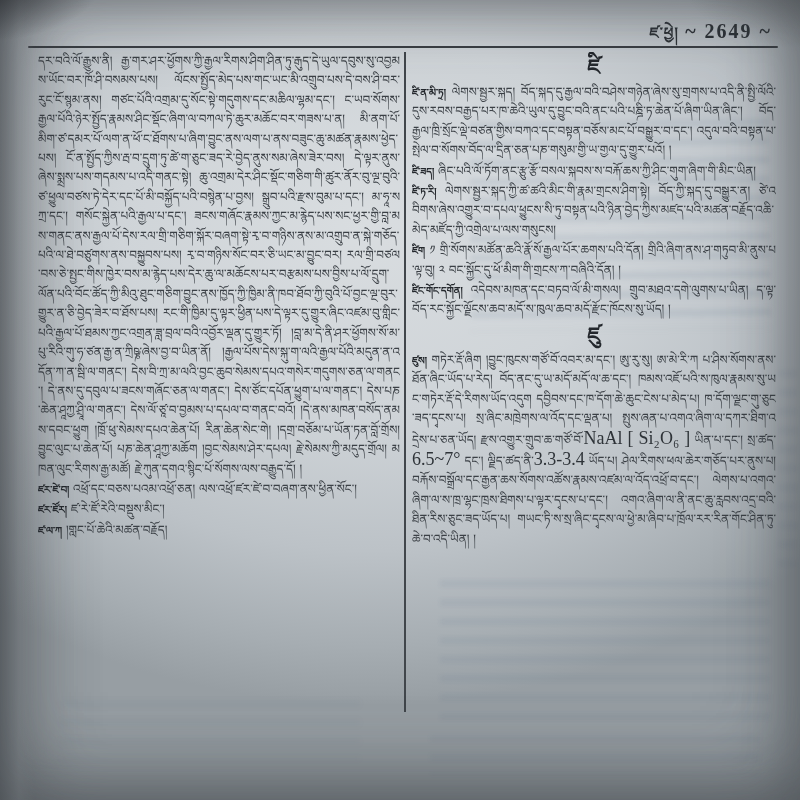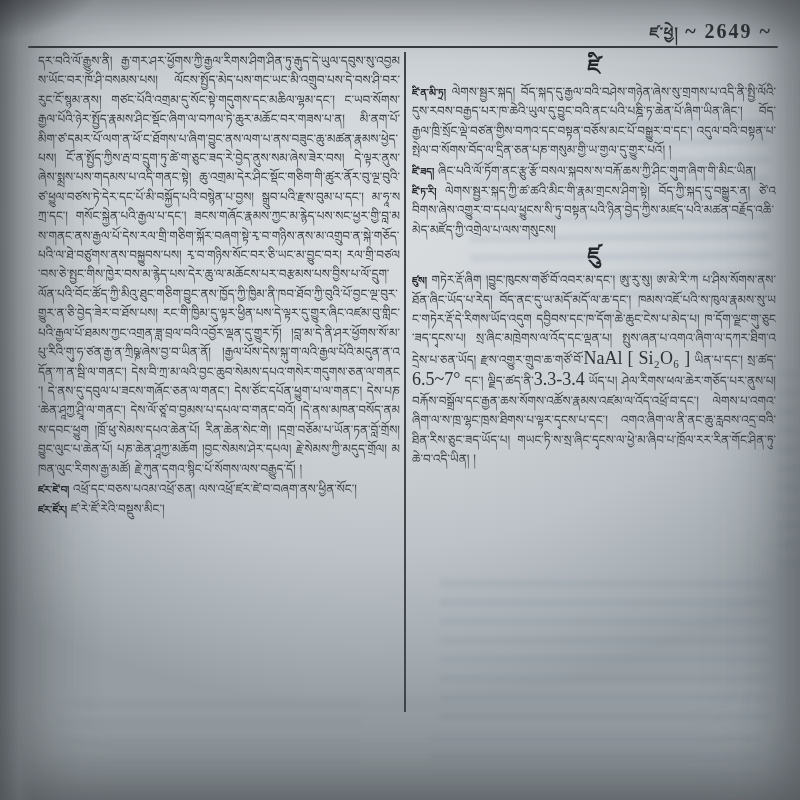--- a/index.html
+++ b/index.html
@@ -102,30 +102,33 @@
     <span class="pn">~ 2649 ~</span>
   </div>
   <div class="header-rule"></div>
 
   <div class="columns">
 
     <div class="col left">
       <p class="block">དར་བའི་ལོ་རྒྱུས་ནི། རྒྱ་གར་ཤར་ཕྱོགས་ཀྱི་རྒྱལ་རིགས་ཤིག་ཤིན་ཏུ་རྒུད་དེ་ཡུལ་དབུས་སུ་འབྱམས་ཡོང་བར་ཁོ་ཤི་བསམས་པས། ལོངས་སྤྱོད་མེད་པས་གང་ཡང་མི་འགྲུབ་པས་དེ་བས་ཤི་བར་རུང་ངོ་སྙམ་ནས། གཙང་པོའི་འགྲམ་དུ་སོང་སྟེ་གདུགས་དང་མཆིལ་ལྷམ་དང་། ང་ཡབ་སོགས་རྒྱལ་པོའི་ཉེར་སྤྱོད་རྣམས་ཤིང་སྡོང་ཞིག་ལ་བཀལ་ཏེ་ཆུར་མཆོང་བར་གཟས་པ་ན། མི་ནག་པོ་མིག་ཙ་དམར་པོ་ལག་ན་ཕོ་ང་ཐོགས་པ་ཞིག་བྱུང་ནས་ལག་པ་ནས་བཟུང་ཆུ་མཚན་རྣམས་ཕྱེད་པས། ངོ་ན་སྤྱོད་ཀྱིས་རྦ་བ་དྲུག་ཏུ་ཚེ་ག་ཅུང་ཟད་རེ་བྱེད་ནུས་སམ་ཞེས་ཟེར་བས། དེ་ལྟར་ནུས་ཞེས་སྨྲས་པས་གདམས་པ་འདི་གནང་སྟེ། ཆུ་འགྲམ་དེར་ཤིང་སྡོང་གཅིག་གི་ཚུར་ནོར་བུ་ལྔ་བུའི་ཙ་ཕྱུལ་བཙས་ཏེ་དེར་དང་པོ་མི་བསྐྱོད་པའི་བསྙེན་པ་བྱས། སྒྲུབ་པའི་རྫས་བུམ་པ་དང་། མ་ཧཱ་སཀྲ་དང་། གསོང་སྐྱེན་པའི་རྒྱལ་པ་དང་། ཟངས་གཞོང་རྣམས་ཀྱང་མ་རྙེད་པས་སང་ཕྱར་གྱི་བླ་མས་གནང་ནས་རྒྱལ་པོ་དེས་རལ་གྲི་གཅིག་སྐོར་བཞག་སྟེ་རྭ་བ་གཉིས་ནས་མ་འགྲུབ་ན་སྐེ་གཅོད་པའི་ལ་ཐེ་བཙུགས་ནས་བསྐྱུབས་པས། རྭ་བ་གཉིས་སོང་བར་ཅི་ཡང་མ་བྱུང་བར། རལ་གྲི་བཙལ་བས་ཅེ་སྤྱང་གིས་ཁྱེར་བས་མ་རྙེད་པས་དེར་ཆུ་ལ་མཆོངས་པར་བརྩམས་པས་བྱིས་པ་ལོ་དྲུག་ལོན་པའི་བོང་ཚོད་ཀྱི་མིའུ་ཐུང་གཅིག་བྱུང་ནས་ཁྱོད་ཀྱི་ཁྱིམ་ནི་ཁབ་ཐོབ་ཀྱི་བུའི་པོ་བྱང་ལྔ་བུར་གྱུར་ན་ཅི་བྱེད་ཟེར་བ་ཐོས་པས། རང་གི་ཁྱིམ་དུ་ལྟར་ཕྱིན་པས་དེ་ལྟར་དུ་གྱུར་ཞིང་འཛམ་བུ་གླིང་པའི་རྒྱལ་པོ་ཐམས་ཀྱང་འགྲན་ཟླ་བྲལ་བའི་འབྱོར་ལྡན་དུ་གྱུར་ཏོ། །བླ་མ་དེ་ནི་ཤར་ཕྱོགས་སོ་མ་པུ་རིའི་གུ་ཧ་ཙན་རྒྱ་ན་ཀྲིཥྞ་ཞེས་བྱ་བ་ཡིན་ནོ། །རྒྱལ་པོས་དེས་སྐུ་ག་ལའི་རྒྱལ་པོའི་མདུན་ན་འདོན་ཀ་ན་སྦི་ལ་གནང་། དེས་བི་ཀྲ་མ་ལའི་བྱང་ཆུབ་སེམས་དཔའ་གསེར་གདུགས་ཅན་ལ་གནང་། དེ་ནས་དུ་དབུལ་པ་ཟངས་གཞོང་ཅན་ལ་གནང་། དེས་ཙོང་དཔོན་ཕྱུག་པ་ལ་གནང་། དེས་པཎ་ཆེན་ཤཱཀྱ་ཤྲཱི་ལ་གནང་། དེས་ལོ་ཙཱ་བ་བྱམས་པ་དཔལ་བ་གནང་བའོ། །དེ་ནས་མཁན་བསོད་ནམས་དབང་ཕྱུག  །ཁྲོ་ཕུ་སེམས་དཔའ་ཆེན་པོ། རིན་ཆེན་སེང་གེ། །དགྲ་བཅོམ་པ་ཡོན་ཏན་བློ་གྲོས། བྱུང་ལུང་པ་ཆེན་པོ། པཎ་ཆེན་ཤཱཀྱ་མཆོག  །བྱང་སེམས་ཤེར་དཔལ། རྗེ་སེམས་ཀྱི་མདུད་གྲོལ། མཁན་ལུང་རིགས་རྒྱ་མཚོ། རྗེ་ཀུན་དགའ་སྙིང་པོ་སོགས་ལས་བརྒྱུད་དོ། །</p>
       <p class="block"><span class="hwd">ཛར་ཛེ་བ།</span> <span>འཕྲོ་དང་བཅས་པའམ་འཕྲོ་ཅན། ལས་འཕྲོ་ཛར་ཛེ་བ་བཞག་ནས་ཕྱིན་སོང་།</span></p>
       <p class="block"><span class="hwd">ཛར་ཛོར།</span> <span>ཛ་རེ་ཛོ་རེའི་བསྡུས་མིང་།</span></p>
+      <p class="block"><span class="hwd">ཛ་ལ་ཀ</span> <span>།གླང་པོ་ཆེའི་མཚན་བརྗོད།</span></p>
     </div>
 
     <div class="divider"></div>
 
     <div class="col right">
       <div class="section-letter">ཛི</div>
 
       <p class="block"><span class="hwd">ཛི་ན་མི་ཏྲ།</span> <span>ལེགས་སྦྱར་སྐད། བོད་སྐད་དུ་རྒྱལ་བའི་བཤེས་གཉེན་ཞེས་སུ་གྲགས་པ་འདི་ནི་སྤྱི་ལོའི་དུས་རབས་བརྒྱད་པར་ཁ་ཆེའི་ཡུལ་དུ་བྱུང་བའི་ནང་པའི་པཎྜི་ཏ་ཆེན་པོ་ཞིག་ཡིན་ཞིང་། བོད་རྒྱལ་ཁྲི་སྲོང་ལྡེ་བཙན་གྱིས་བཀའ་དང་བསྟན་བཅོས་མང་པོ་བསྒྱུར་བ་དང་། འདུལ་བའི་བསྟན་པ་སྤེལ་བ་སོགས་བོད་ལ་དྲིན་ཅན་པཎ་གསུམ་གྱི་ཡ་གྱལ་དུ་གྱུར་པའོ། །</span></p>
       <p class="block"><span class="hwd">ཛི་ཟད།</span> <span>ཞིང་པའི་ལོ་ཏོག་ནང་རྩུ་རྩོ་བསལ་སྐབས་ས་བརྐོ་ཆས་ཀྱི་ཤིང་གུག་ཞིག་གི་མིང་ཡིན།</span></p>
       <p class="block"><span class="hwd">ཛི་ཏ་རི།</span> <span>ལེགས་སྦྱར་སྐད་ཀྱི་ཚ་ཚའི་མིང་གི་རྣམ་གྲངས་ཤིག་སྟེ། བོད་ཀྱི་སྐད་དུ་བསྒྱུར་ན། ཙེ་འབིགས་ཞེས་འགྱུར་བ་དཔལ་ཕྱུངས་སི་ཏུ་བསྟན་པའི་ཉིན་བྱེད་ཀྱིས་མཛད་པའི་མཚན་བརྗོད་འཆི་མེད་མཛོད་ཀྱི་འགྲེལ་པ་ལས་གསུངས།</span></p>
+      <p class="block"><span class="hwd">ཛིག</span> <span>༡ གྲི་སོགས་མཚོན་ཆའི་རྣོ་སོ་རྒྱལ་པོར་ཆགས་པའི་དོན། གྲིའི་ཞིག་ནས་ཤ་གཏུབ་མི་ནུས་པ་ལྟ་བུ། ༢ བང་སྐྱོང་དུ་ཕོ་མིག་གི་གྲངས་ཀ་བཞིའི་དོན། །</span></p>
+      <p class="block"><span class="hwd">ཛིང་གོང་དགོན།</span> <span>འདེབས་མཁན་དང་བཏབ་ལོ་མི་གསལ། གྲུབ་མཐའ་དགེ་ལུགས་པ་ཡིན། ད་ལྟ་བོད་རང་སྐྱོང་ལྗོངས་ཆབ་མདོ་ས་ཁུལ་ཆབ་མདོ་རྫོང་ཁོངས་སུ་ཡོད། །</span></p>
 
       <div class="section-letter">ཛུ</div>
 
       <p class="block">
         <span class="hwd">ཛུས།</span>
         <span>གཏེར་རྡོ་ཞིག  །བྱུང་ཁུངས་གཙོ་བོ་འབར་མ་དང་། ཨུ་རུ་སུ། ཨ་མེ་རི་ཀ  པ་ཤིས་སོགས་ནས་ཐོན་ཞིང་ཡོད་པ་རེད། བོད་ནང་དུ་ཡ་མདོ་མདོ་ལ་ཆ་དང་། ཁམས་འཇོ་པའི་ས་ཁུལ་རྣམས་སུ་ཡང་གཏེར་རྡོ་དེ་རིགས་ཡོད་འདུག  དབྱིབས་དང་ཁ་དོག་ཆེ་ཆུང་ངེས་པ་མེད་པ། ཁ་དོག་ལྗང་གུ་ཅུང་ཟད་དྭངས་པ། སྲ་ཞིང་མཁྲེགས་ལ་འོད་དང་ལྡན་པ། སྤུས་ཞན་པ་འགའ་ཞིག་ལ་དཀར་ཐིག་འདྲེས་པ་ཅན་ཡོད། རྫས་འགྱུར་གྲུབ་ཆ་གཙོ་བོ་</span><span class="latin">NaAl [ Si₂O₆ ]</span><span> ཡིན་པ་དང་། སྲ་ཚད་ </span><span class="latin">6.5~7°</span><span> དང་། ལྗིད་ཚད་ནི་</span><span class="latin">3.3-3.4</span><span> ཡོད་པ། ཤེལ་རིགས་ཕལ་ཆེར་གཅོད་པར་ནུས་པ། བརྐོས་བསྒྲོལ་དང་རྒྱན་ཆས་སོགས་འཚོས་རྣམས་འཛམ་ལ་འོད་འཕྲོ་བ་དང་། ལེགས་པ་འགའ་ཞིག་ལ་ས་ཁྲ་ལྷང་ཁྲས་ཐིགས་པ་ལྟར་དྭངས་པ་དང་། འགའ་ཞིག་ལ་ནི་ནང་ཆུ་རླབས་འདྲ་བའི་ཐིན་རིས་ཅུང་ཟད་ཡོད་པ། གཡང་ཏི་ས་སྲ་ཞིང་དྭངས་ལ་ཕྱེ་མ་ཞིབ་པ་ཁྲོལ་རར་རིན་གོང་ཤིན་ཏུ་ཆེ་བ་འདི་ཡིན། །</span>
       </p>
     </div>
   </div>
 

